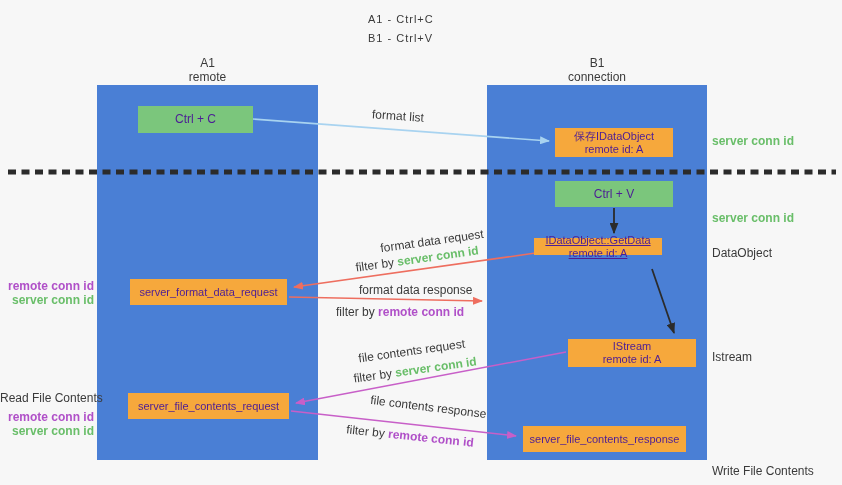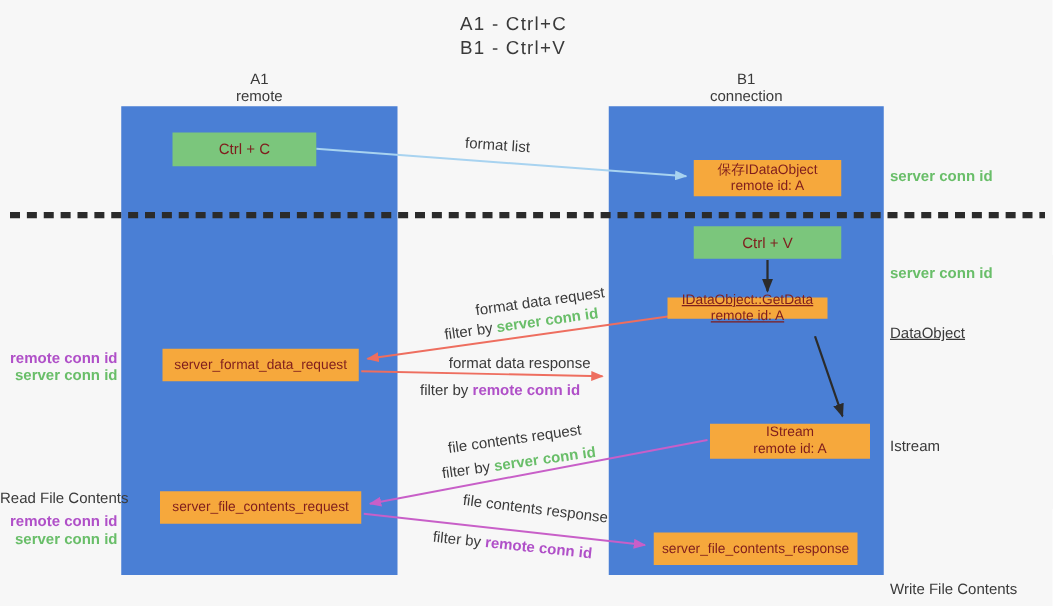--- a/index.html
+++ b/index.html
@@ -10,26 +10,26 @@
   }
   *{margin:0;padding:0;box-sizing:border-box;}
   html,body{background:#fff;}
   .stage{
     position:relative;width:842px;height:485px;overflow:hidden;
     background:var(--background);
     font-family:"Liberation Sans","DejaVu Sans",sans-serif;
     color:var(--text-dark);
   }
   .edges{position:absolute;left:0;top:0;width:842px;height:485px;pointer-events:none;}
-  .title{position:absolute;left:368px;top:10px;font-size:15px;line-height:19px;letter-spacing:1px;color:var(--text-dark);}
+  .title{position:absolute;left:368px;top:10px;font-size:11px;line-height:19px;letter-spacing:1px;color:var(--text-dark);}
   .col-header{position:absolute;text-align:center;font-size:12px;line-height:14px;color:var(--text-dark);}
   .column{position:absolute;background:var(--column-blue);}
   .node{
     position:absolute;display:flex;flex-direction:column;align-items:center;justify-content:center;
-    color:#7f1d1d;font-size:11px;line-height:13px;text-align:center;white-space:nowrap;
+    color:#4c1d95;font-size:11px;line-height:13px;text-align:center;white-space:nowrap;
   }
   .node.green{background:var(--node-green);font-size:12px;}
   .node.orange{background:var(--node-orange);}
   .elabel{position:absolute;font-size:12px;white-space:nowrap;color:var(--text-dark);}
   .side-label{position:absolute;font-size:12px;line-height:14px;white-space:nowrap;color:var(--text-dark);}
   .right-align{text-align:right;}
   .green-text{color:var(--text-green);font-weight:bold;}
   .purple-text{color:var(--text-purple);font-weight:bold;}
   .edge-blue{stroke:var(--arrow-blue);stroke-width:1.6;fill:none;}
   .edge-black{stroke:var(--separator-dark);stroke-width:1.8;fill:none;}
@@ -135,17 +135,17 @@
     <div class="green-text">server conn id</div>
   </div>
   <div class="side-label right-align" style="left:0;top:391px;width:94px;">Read File Contents</div>
   <div class="side-label right-align" style="left:0;top:410px;width:94px;">
     <div class="purple-text">remote conn id</div>
     <div class="green-text">server conn id</div>
   </div>
 
   <div class="side-label green-text" style="left:712px;top:134px;">server conn id</div>
   <div class="side-label green-text" style="left:712px;top:211px;">server conn id</div>
-  <div class="side-label" style="left:712px;top:259px;text-decoration:underline;">DataObject</div>
+  <div class="side-label" style="left:712px;top:246px;">DataObject</div>
   <div class="side-label" style="left:712px;top:350px;">Istream</div>
   <div class="side-label" style="left:712px;top:432px;margin-top:32px;">Write File Contents</div>
 
 </div>
 
 </body></html>

